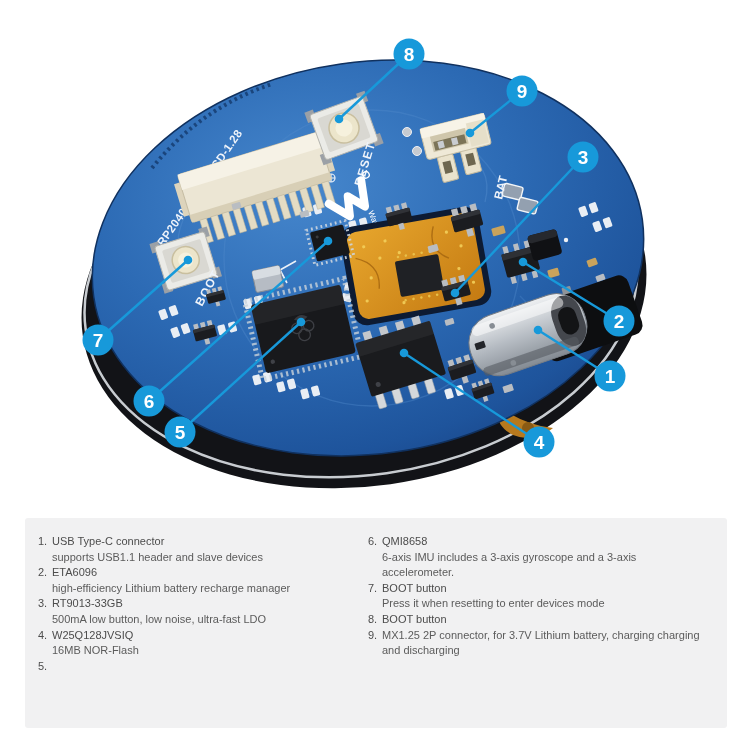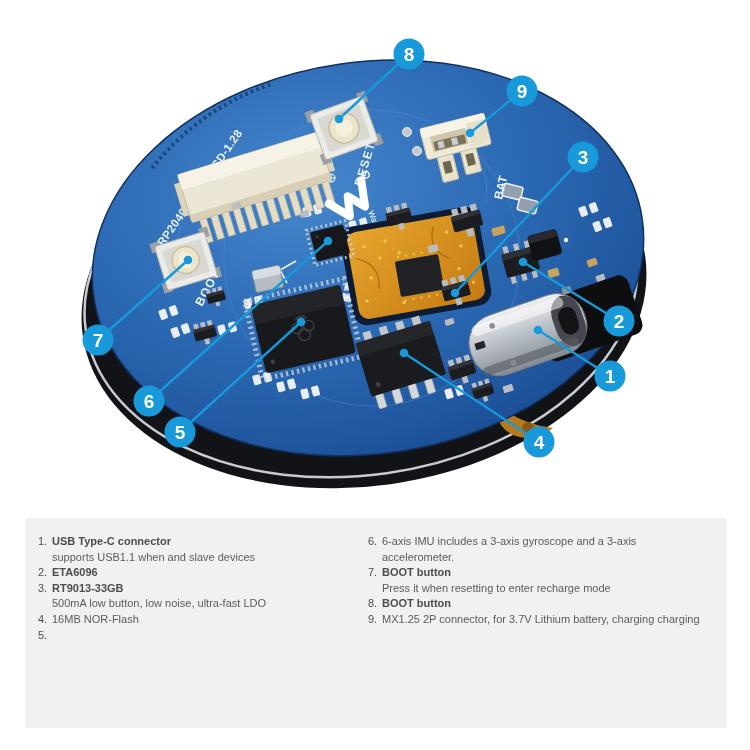--- a/index.html
+++ b/index.html
@@ -7,21 +7,21 @@
         font-family:"Liberation Sans","DejaVu Sans",sans-serif;}
   .stage{position:absolute;left:0;top:0;width:750px;height:510px;}
   .stage svg{display:block;}
   .legend{position:absolute;left:25px;top:518px;width:702px;height:210px;
           background:#f1f1f2;border-radius:3px;}
   .col{position:absolute;top:16px;}
   .col-left{left:13px;width:330px;}
   .col-right{left:343px;width:352px;}
   .item{position:relative;padding-left:14px;font-size:11px;line-height:15.6px;color:#5b5b5b;}
   .item .num{position:absolute;left:0;top:0;color:#4c4c4c;}
-  .item .t{font-weight:bold;color:#4c4c4c;}
+  .item .t{font-weight:normal;color:#4c4c4c;}
   .callout-num{font-weight:bold;font-size:19px;fill:#ffffff;text-anchor:middle;}
   .silk{fill:#eef3fa;font-weight:bold;}
 </style>
 </head>
 <body>
 
 <div class="page">
 
   <div class="stage">
   <svg width="750" height="510" viewBox="0 0 750 510">
@@ -367,54 +367,58 @@
       </g>
     </g>
   </svg>
   </div>
 
   <div class="legend">
     <div class="col col-left">
       <div class="item">
         <span class="num">1.</span>
         <div class="t">USB Type-C connector</div>
-        <div class="d">supports USB1.1 when and slave devices</div>
+        <div class="d">supports USB1.1 header and slave devices</div>
       </div>
       <div class="item">
         <span class="num">2.</span>
         <div class="t">ETA6096</div>
+        <div class="d">high-efficiency Lithium battery recharge manager</div>
       </div>
       <div class="item">
         <span class="num">3.</span>
         <div class="t">RT9013-33GB</div>
         <div class="d">500mA low button, low noise, ultra-fast LDO</div>
       </div>
       <div class="item">
         <span class="num">4.</span>
+        <div class="t">W25Q128JVSIQ</div>
         <div class="d">16MB NOR-Flash</div>
       </div>
       <div class="item">
         <span class="num">5.</span>
       </div>
     </div>
     <div class="col col-right">
       <div class="item">
         <span class="num">6.</span>
+        <div class="t">QMI8658</div>
         <div class="d">6-axis IMU includes a 3-axis gyroscope and a 3-axis</div>
         <div class="d">accelerometer.</div>
       </div>
       <div class="item">
         <span class="num">7.</span>
         <div class="t">BOOT button</div>
-        <div class="d">Press it when resetting to enter recharge mode</div>
+        <div class="d">Press it when resetting to enter devices mode</div>
       </div>
       <div class="item">
         <span class="num">8.</span>
         <div class="t">BOOT button</div>
       </div>
       <div class="item">
         <span class="num">9.</span>
         <div class="d">MX1.25 2P connector, for 3.7V Lithium battery, charging charging</div>
+        <div class="d">and discharging</div>
       </div>
     </div>
   </div>
 
 </div>
 
 </body></html>

